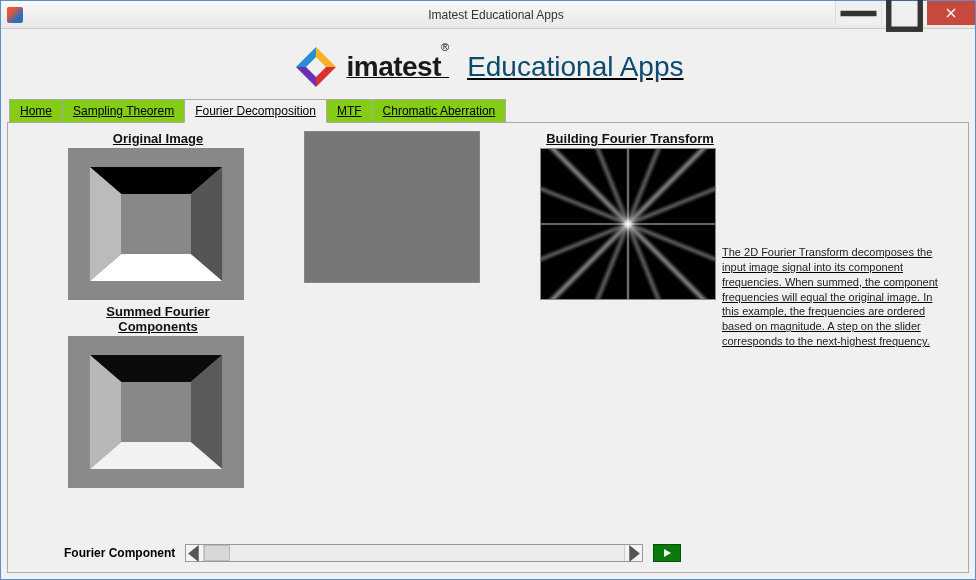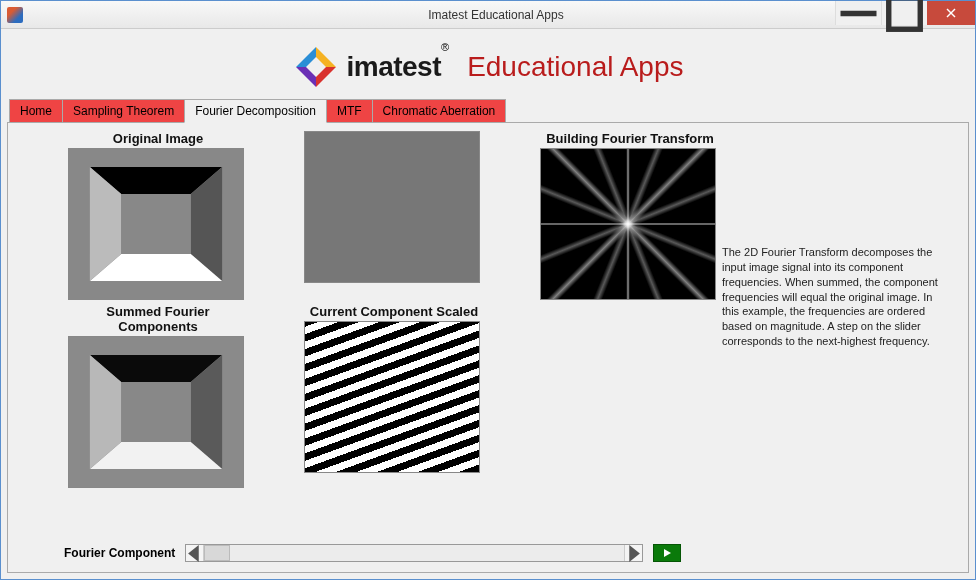--- a/index.html
+++ b/index.html
@@ -66,43 +66,44 @@
     width: 48px;
     height: 24px;
   }
   .win-btn.close svg { width: 10px; height: 10px; }
   .content {
     flex: 1;
     background: #f0f0f0;
     padding: 6px;
     display: flex;
     flex-direction: column;
+    text-decoration: underline;
   }
   .header-banner {
     display: flex;
     align-items: center;
     justify-content: center;
     padding: 8px 0 4px 0;
     gap: 18px;
   }
   .logo-wrap { display: flex; align-items: center; gap: 6px; }
   .logo-mark { width: 48px; height: 48px; }
   .logo-text { font-size: 28px; font-weight: 700; color: #1a1a1a; letter-spacing: -0.5px; }
   .logo-reg { font-size: 11px; vertical-align: top; position: relative; top: -10px; }
-  .edu-apps { font-size: 28px; font-weight: 400; color: #b91c1c; }
+  .edu-apps { font-size: 28px; font-weight: 400; color: #0c4a6e; }
   .tabs {
     display: flex;
     padding-left: 2px;
     margin-top: 4px;
   }
   .tab {
     padding: 4px 10px;
     font-size: 12px;
     border: 1px solid #aaa;
-    background: #ef4444;
+    background: #84cc16;
     margin-right: -1px;
     position: relative;
     cursor: default;
   }
   .tab.active {
     background: #f0f0f0;
     border-bottom-color: #f0f0f0;
     z-index: 2;
   }
   .tab-panel {
@@ -313,24 +314,20 @@
                 <rect width="100" height="100" fill="#8a8a8a"></rect>
                 <polygon points="12,12 88,12 70,30 30,30" fill="#0a0a0a"></polygon>
                 <polygon points="88,12 88,88 70,70 70,30" fill="#5a5a5a"></polygon>
                 <polygon points="12,88 88,88 70,70 30,70" fill="#f2f2f2"></polygon>
                 <polygon points="12,12 12,88 30,70 30,30" fill="#b8b8b8"></polygon>
                 <rect x="30" y="30" width="40" height="40" fill="#888"></rect>
               </svg>
             </div>
           </div>
 
-          <div class="cell">
-            <h4>Current Component Scaled</h4>
-            <div class="thumb scaled"></div>
-          </div>
 
         </div>
         <div class="desc">The 2D Fourier Transform decomposes the input image signal into its component frequencies. When summed, the component frequencies will equal the original image. In this example, the frequencies are ordered based on magnitude. A step on the slider corresponds to the next-highest frequency.</div>
       </div>
 
       <div class="slider-row">
         <div class="slider-label">Fourier Component</div>
         <div class="scrollbar">
           <div class="sb-btn">
             <svg viewBox="0 0 8 8">

